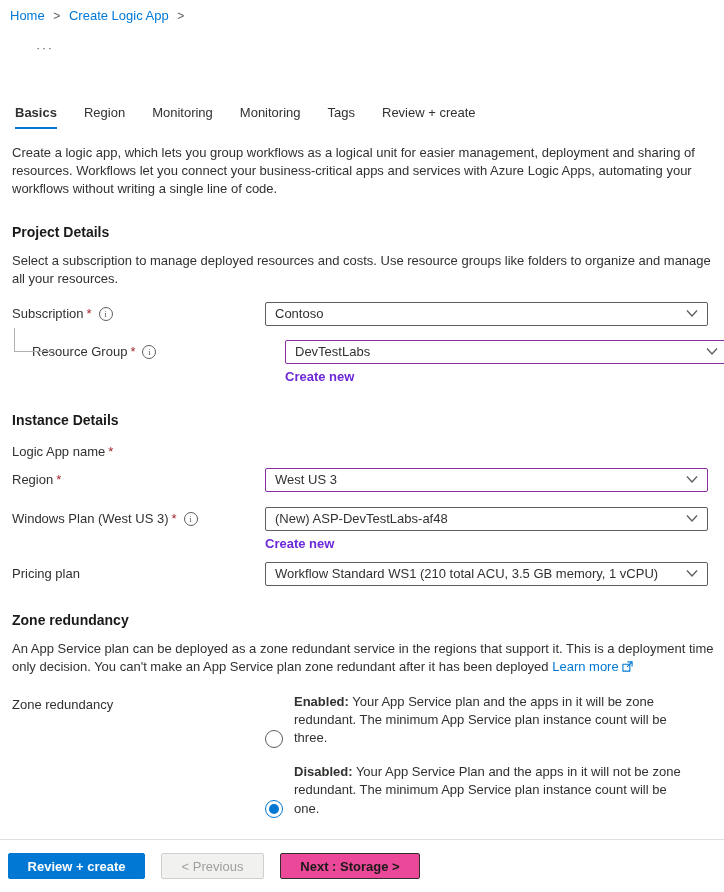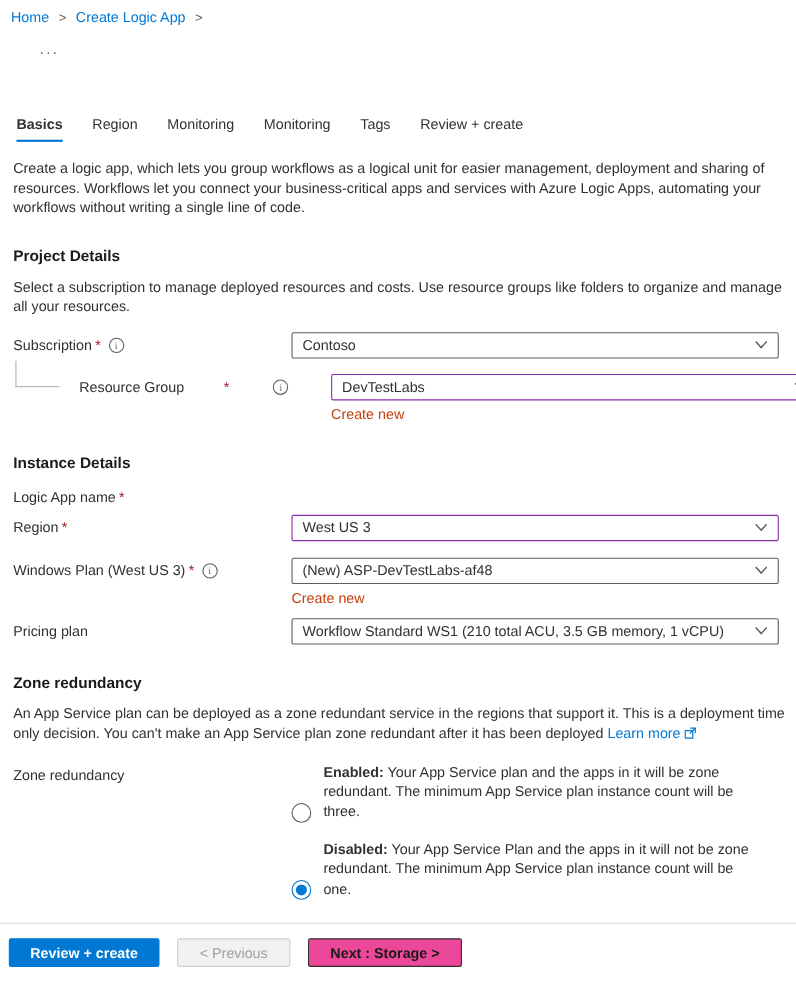--- a/index.html
+++ b/index.html
@@ -45,27 +45,27 @@
     margin-left: 7px; margin-top: 1px; cursor: pointer; flex-shrink: 0;
   }
   .dropdown, .textinput {
     height: 24px; width: 443px; background: #fff;
     border: 1px solid #605e5c; border-radius: 2px;
     display: flex; align-items: center; justify-content: space-between;
     padding: 0 9px; cursor: pointer;
   }
   .dropdown.dirty { border: 1.5px solid #8a2da5; }
   .chev { flex-shrink: 0; margin-left: 8px; }
-  .create-new { color: #c2410c; margin-top: 5px; display: inline-block; cursor: pointer; }
+  .create-new { color: #6d28d9; margin-top: 5px; display: inline-block; cursor: pointer; font-weight: bold; }
   .suffix-line { width: 443px; text-align: right; margin-top: 4px; color: #1b1a19; }
   .connector {
     position: absolute; left: 14px; top: 26px; width: 40px; height: 24px;
     border-left: 1px solid #b3b0ad; border-bottom: 1px solid #b3b0ad;
   }
-  .rg-label { margin-left: 60px; gap: 33px; }
+  .rg-label { margin-left: 20px; }
 
   
   .link { color: #0078d4; text-decoration: none; cursor: pointer; }
   .radio-option { display: flex; gap: 11px; margin-bottom: 15px; align-items: flex-end; }
   .radio {
     width: 18px; height: 18px; border-radius: 50%;
     border: 1px solid #605e5c; flex-shrink: 0; margin-top: 1px;
     position: relative; cursor: pointer; background: #fff;
   }
   .radio.selected { border-color: #0078d4; }

